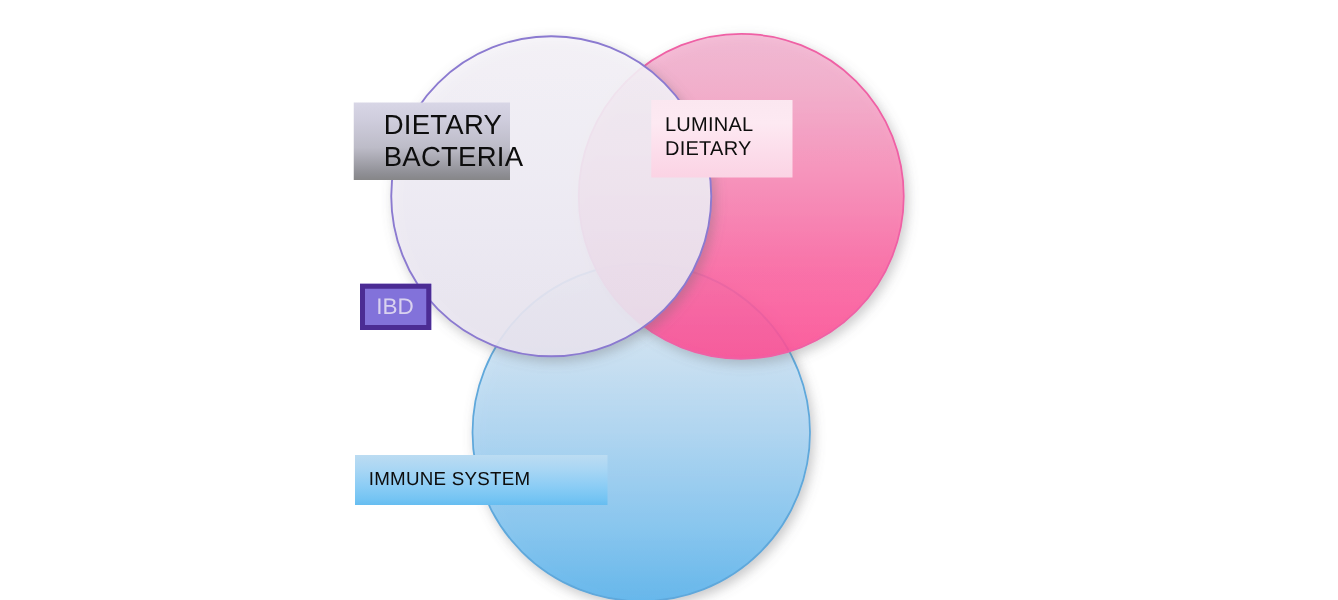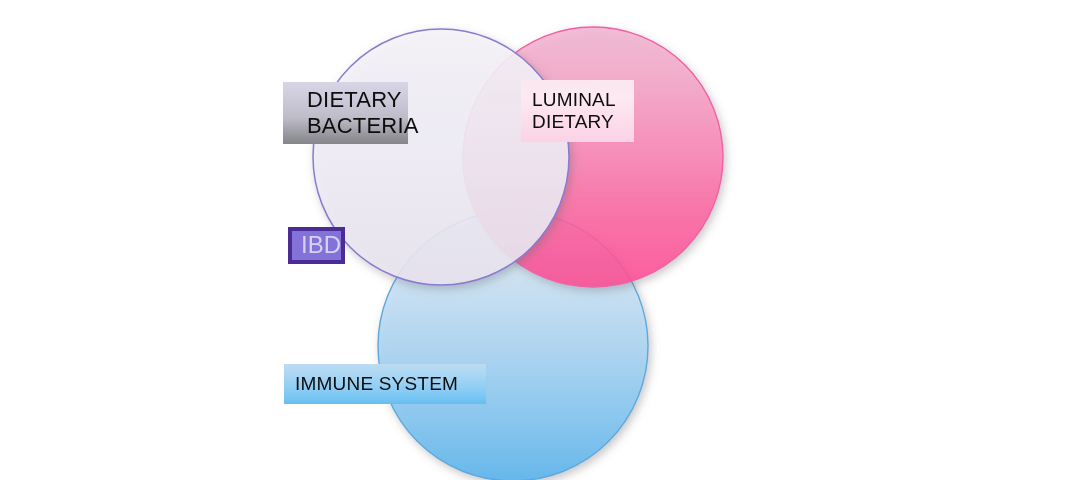--- a/index.html
+++ b/index.html
@@ -54,48 +54,48 @@
                 #8e8e94 92%,
                 #868688 100%);
   }
 
   .lbl-luminal {
     left: 521px;
     top: 80px;
     width: 113px;
     height: 62px;
     padding-left: 11px;
-    font-size: 19px;
+    font-size: 16px;
     letter-spacing: 0.2px;
     background: linear-gradient(to bottom,
                 #fbe7f0 0%,
                 #fde9f2 30%,
                 #fcdcea 70%,
                 #fbd3e4 100%);
   }
 
   .lbl-ibd {
     left: 288px;
     top: 227px;
     width: 57px;
     height: 37px;
     padding-left: 9px;
-    font-size: 24px;
+    font-size: 18px;
     color: #d9d2ef;
     background: #8272da;
     border: 4px solid #4b2c94;
   }
 
   .lbl-immune {
     left: 284px;
     top: 364px;
     width: 202px;
     height: 40px;
     padding-left: 11px;
-    font-size: 19px;
+    font-size: 15px;
     letter-spacing: 0.2px;
     background: linear-gradient(to bottom,
                 #bcdcf2 0%,
                 #a9d6f4 28%,
                 #8ccdf5 62%,
                 #74c4f3 88%,
                 #66bdf0 100%);
   }
 </style>
 </head>

